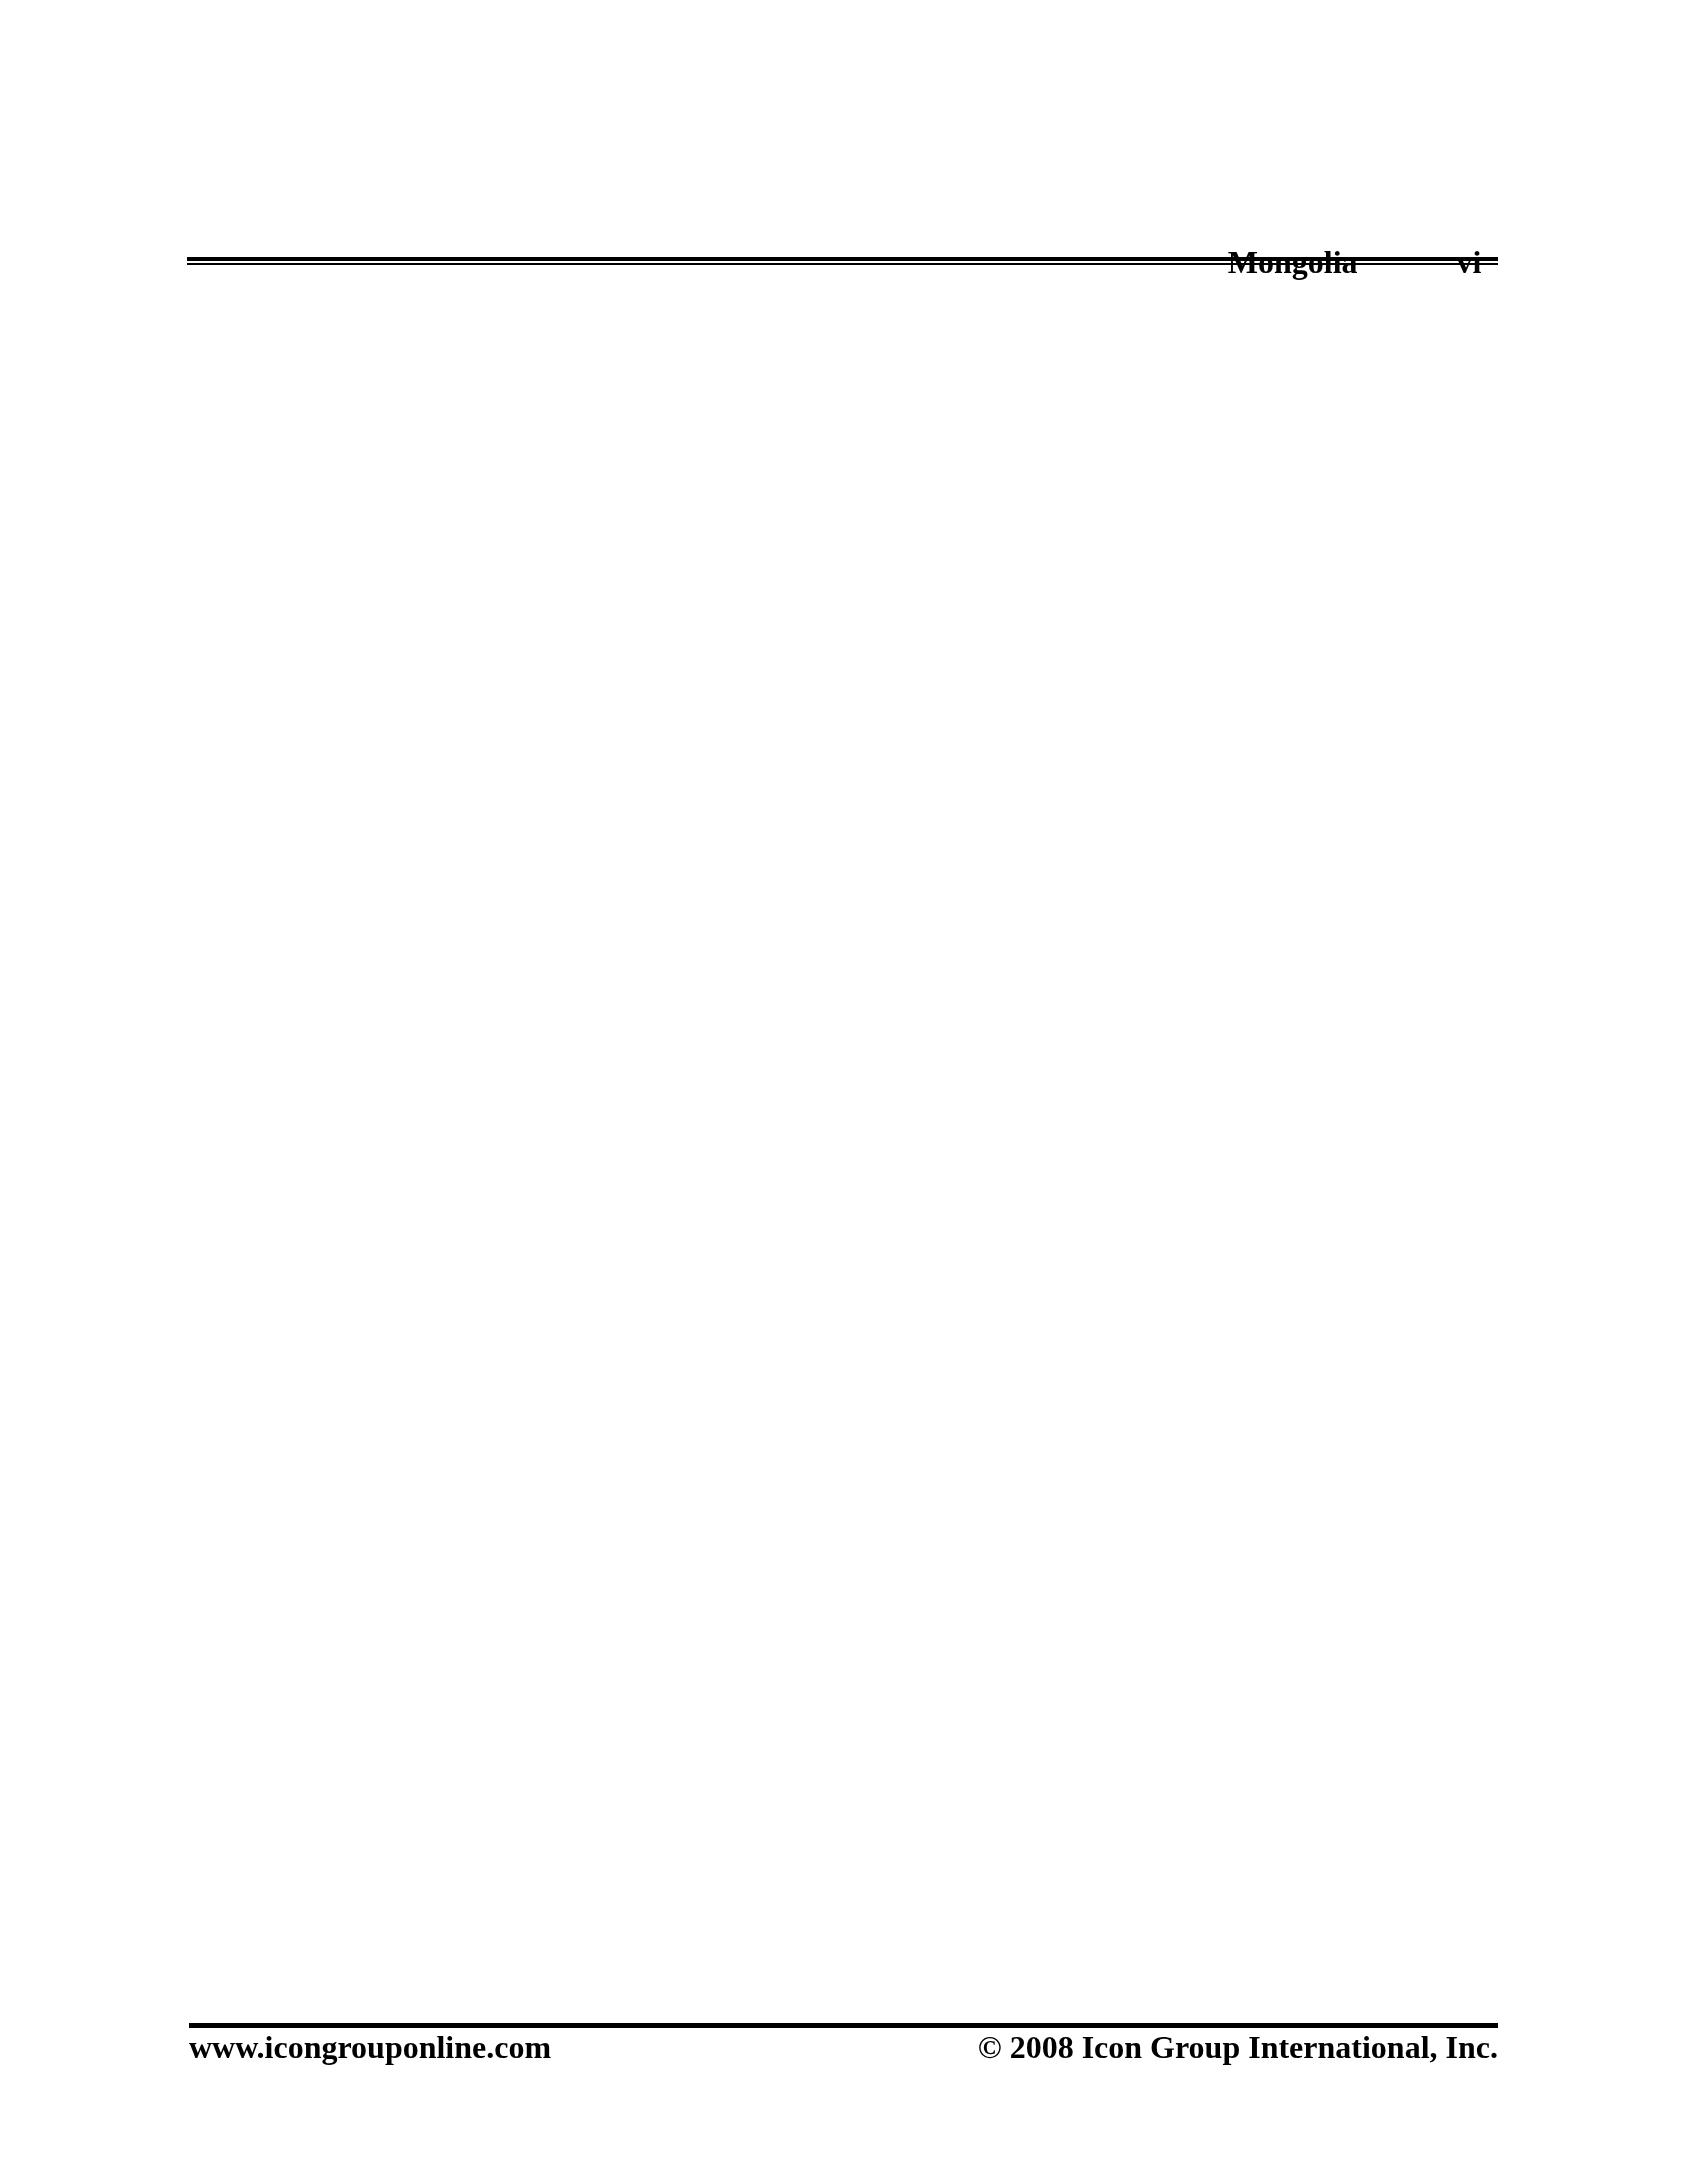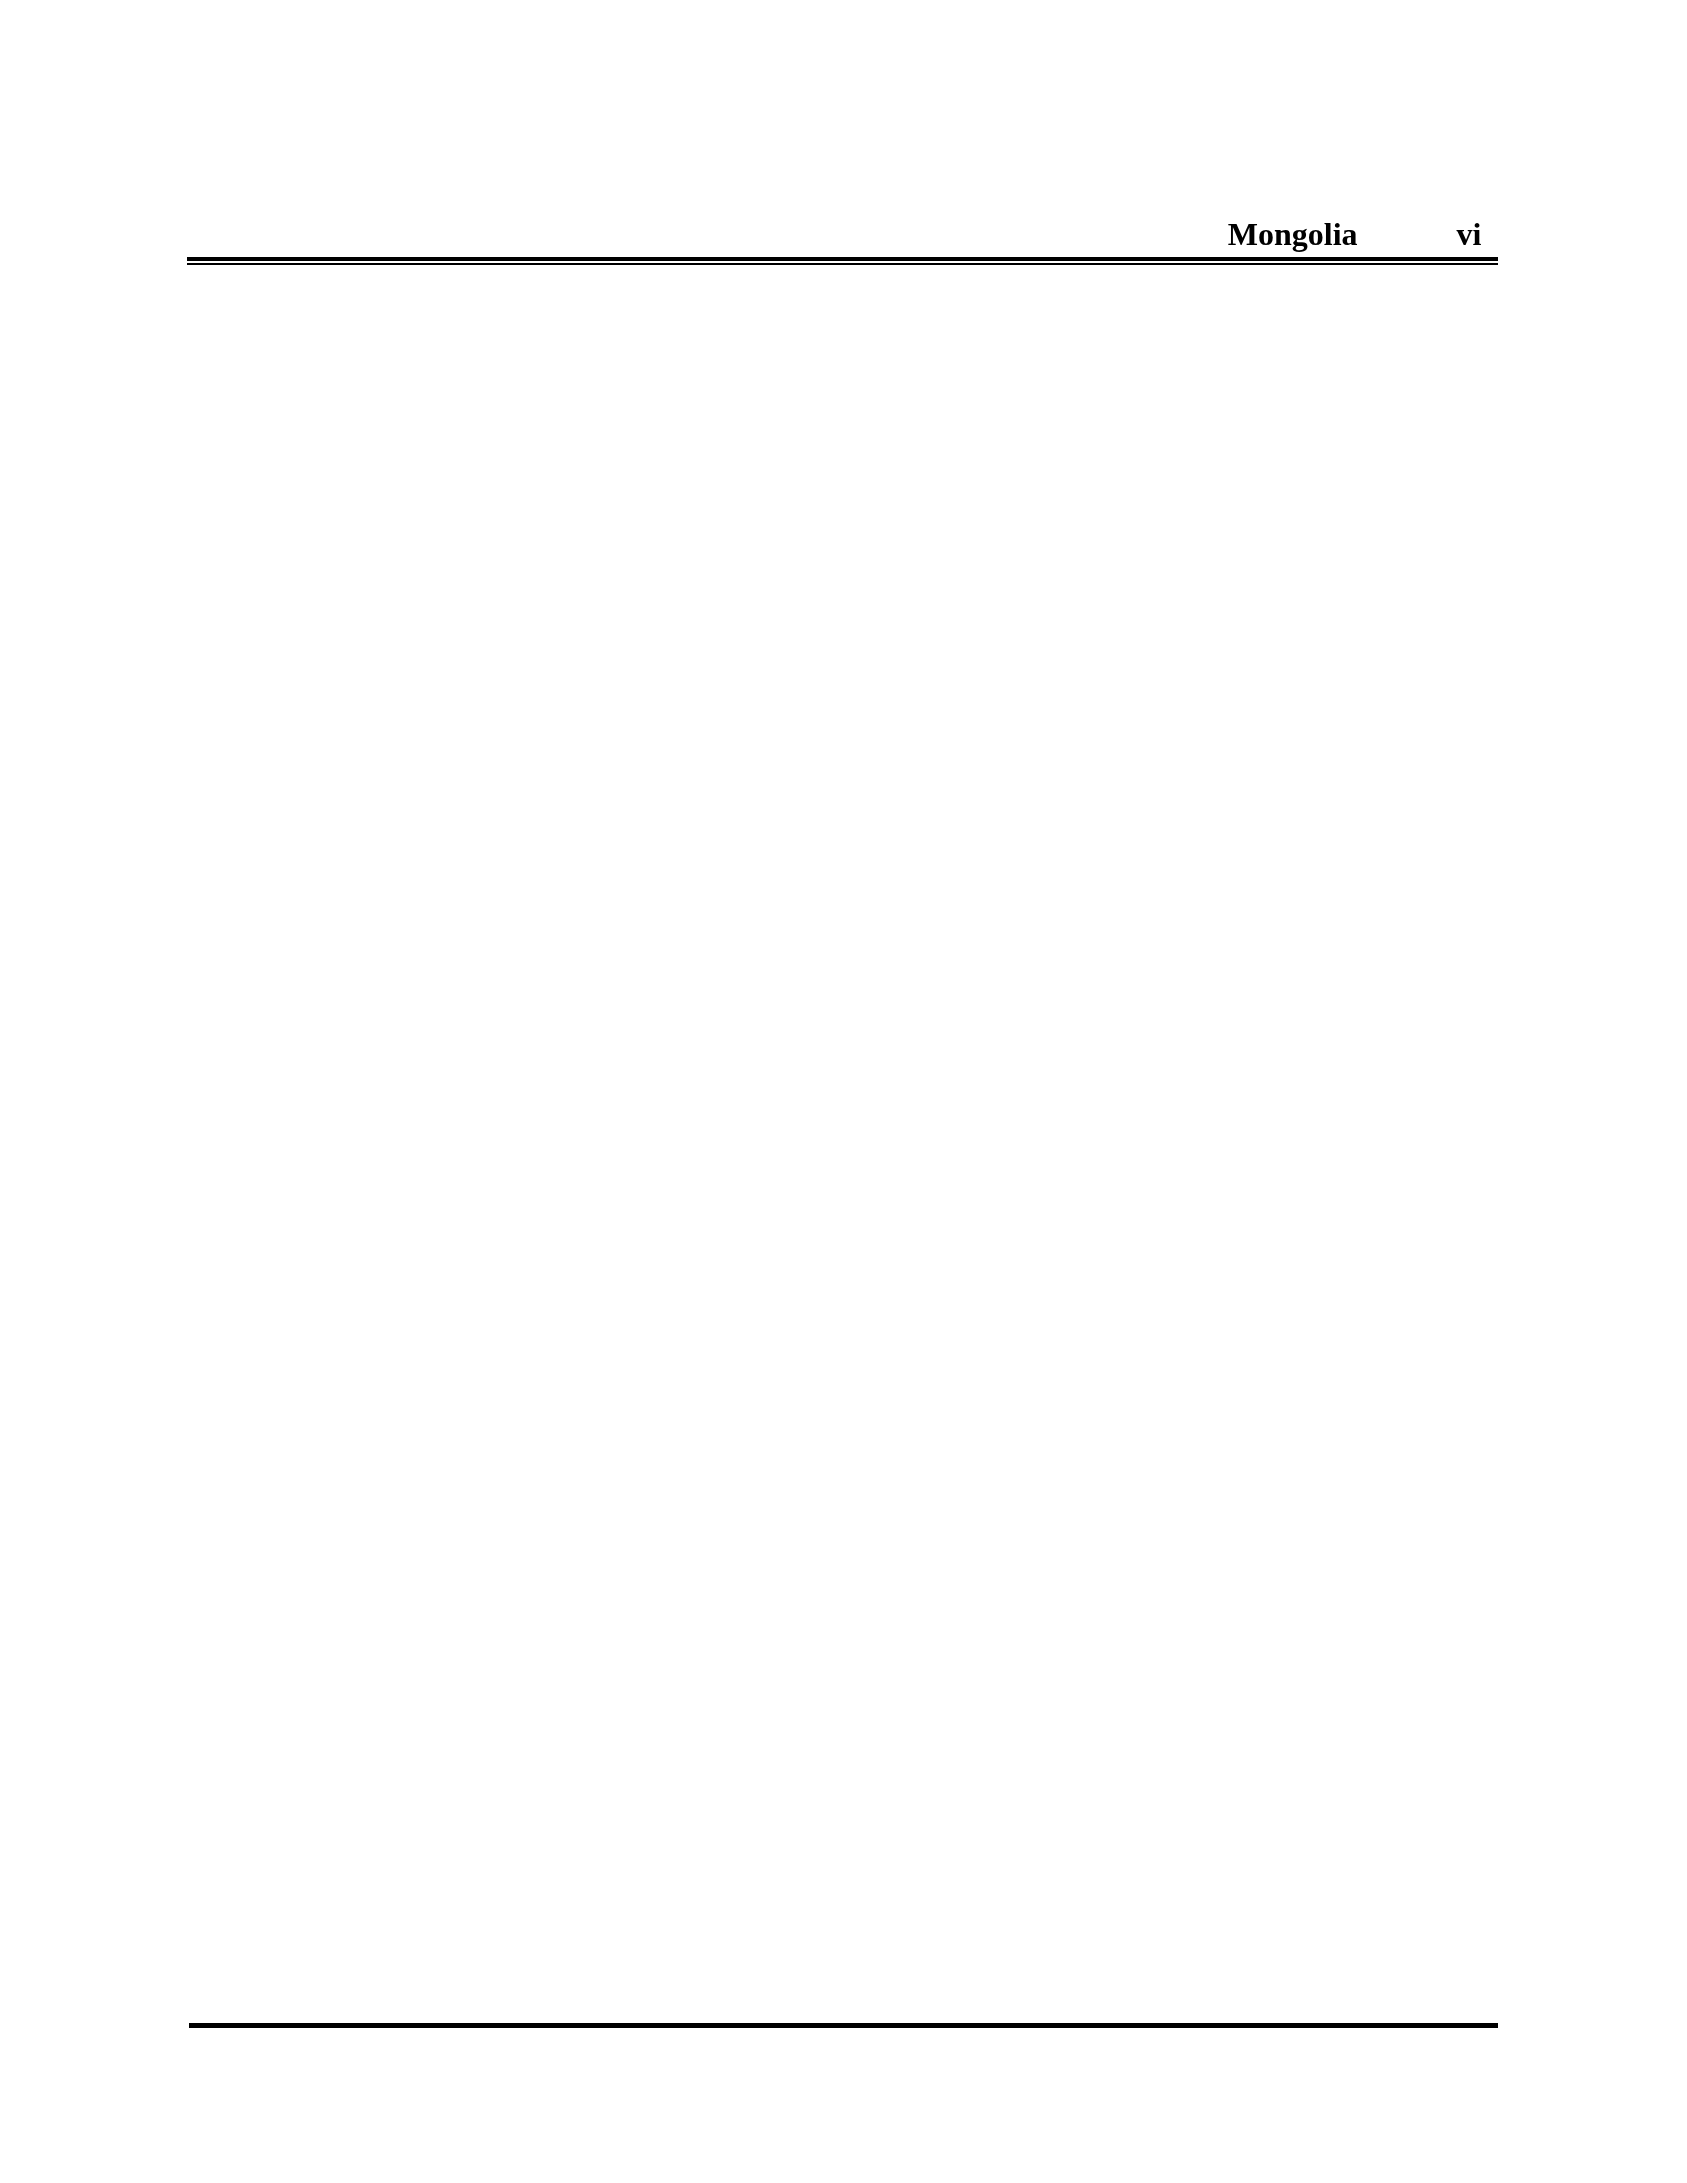--- a/index.html
+++ b/index.html
@@ -18,21 +18,21 @@
     position:absolute;
     left:189px; right:189px;
     top:218px;
     text-align:right;
     font-size:32px;
     line-height:32px;
     padding-right:16.5px;
     white-space:nowrap;
   }
   .header-line .hdr-title { display:inline-block; }
-  .header-line .hdr-page  { display:inline-block; margin-left:91px; }
+  .header-line .hdr-page  { display:inline-block; margin-left:91px;margin-top:28px; }
   .rule-a {
     position:absolute; left:187px; right:189px; top:257px;
     height:4px; background:#000;
   }
   .rule-b {
     position:absolute; left:187px; right:189px; top:263px;
     height:2px; background:#000;
   }
   
   .toc {
@@ -293,15 +293,19 @@
         <span class="page">63</span>
       </div>
       <div class="toc-row">
         <span class="num">4.18</span>
         <span class="label">North Korea</span>
         <span class="page">64</span>
       </div>
     </div>
 
   <div class="footer-rule"></div>
+  <div class="footer-text">
+    <span>www.icongrouponline.com</span>
+    <span>© 2008 Icon Group International, Inc.</span>
+  </div>
 
 </div>
 
 
 </body></html>

